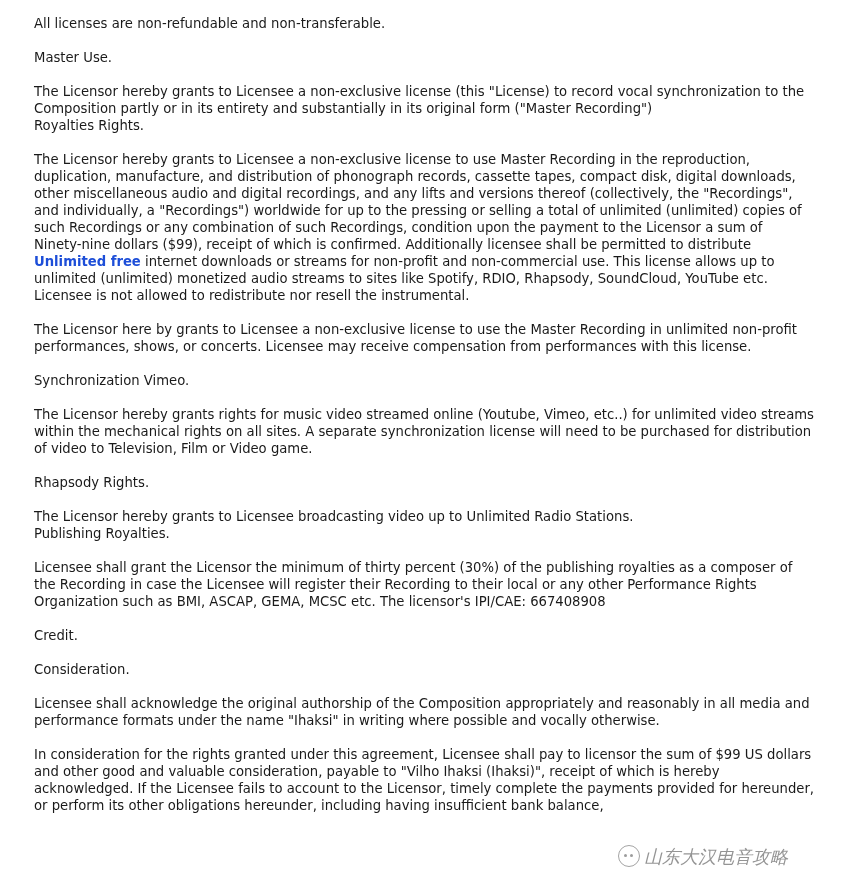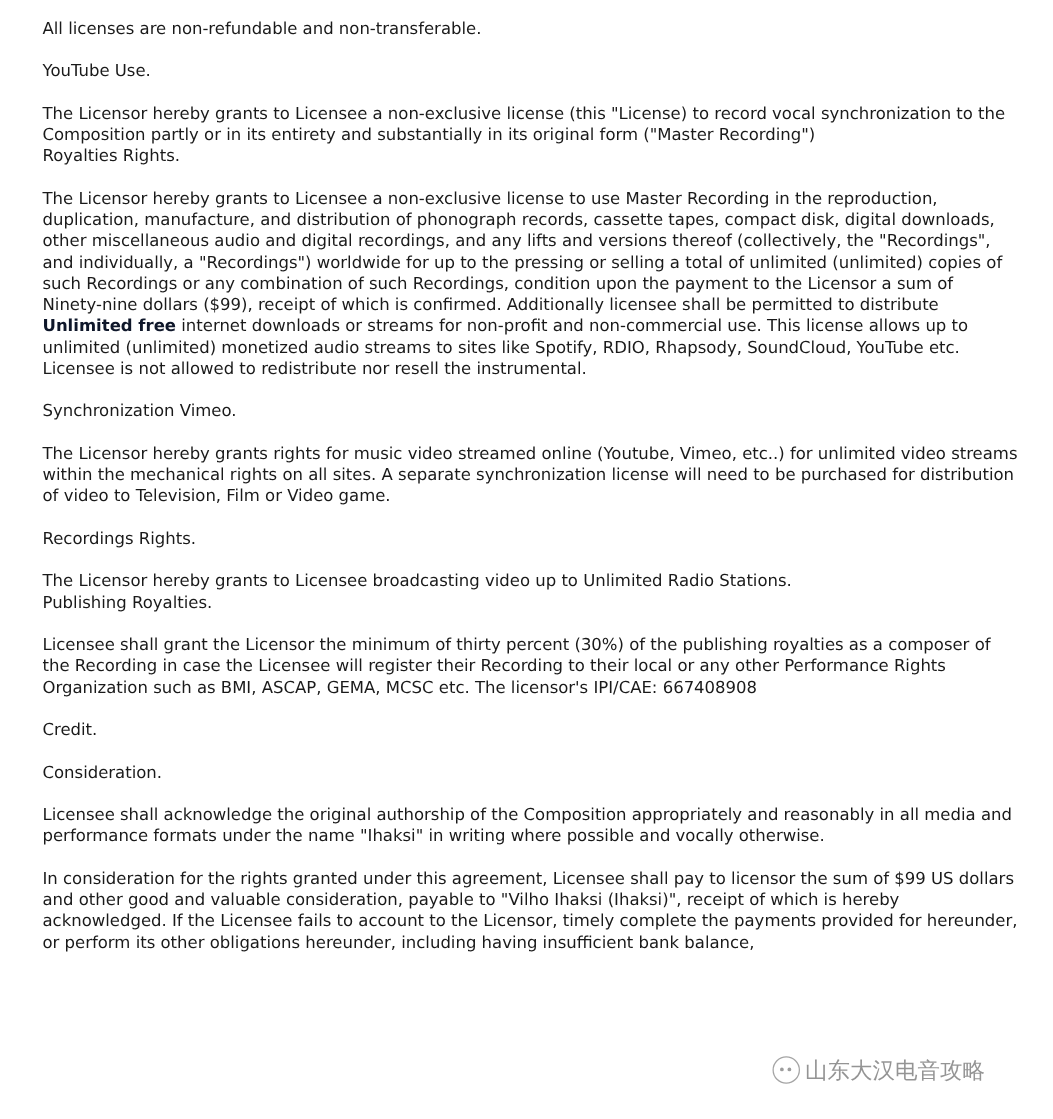--- a/index.html
+++ b/index.html
@@ -4,57 +4,58 @@
 <style>
   html, body { margin: 0; padding: 0; background: #ffffff; }
   body {
     width: 842px; height: 895px; overflow: hidden; position: relative;
     font-family: "DejaVu Sans", sans-serif;
     font-size: 13.2px; line-height: 17px; color: #1a1a1a;
   }
   .doc { position: absolute; left: 34px; top: 15px; width: 780px; }
   .p { margin: 0 0 17px 0; white-space: normal; }
   .p.tight { margin-bottom: 16px; }
-  b { font-weight: bold; color: #0f172a; }
+  b { font-weight: bold; color: #1d4ed8; }
   .watermark {
     position: absolute; left: 618px; top: 845px;
     display: flex; align-items: center; gap: 4px;
     color: rgba(60,60,60,0.55); font-size: 18px; letter-spacing: 0px;
   }
   .wm-icon {
     width: 22px; height: 22px; border: 1.5px solid rgba(90,90,90,0.55);
     border-radius: 50%; position: relative; box-sizing: border-box;
   }
   .wm-icon::before, .wm-icon::after {
     content: ""; position: absolute; top: 8px; width: 3px; height: 3px;
     border-radius: 50%; background: rgba(90,90,90,0.6);
   }
   .wm-icon::before { left: 5px; }
   .wm-icon::after { left: 11px; }
-  .wm-text { font-family: "DejaVu Sans", sans-serif; }
+  .wm-text { font-family: "DejaVu Sans", sans-serif; font-style: italic; }
 </style>
 </head>
 <body>
 
 <div class="doc">
   <p class="p">All licenses are non-refundable and non-transferable.</p>
 
-  <p class="p">YouTube Use.</p>
+  <p class="p">Master Use.</p>
   <p class="p">
     <span>The Licensor hereby grants to Licensee a non-exclusive license (this "License) to record vocal synchronization to the Composition partly or in its entirety and substantially in its original form ("Master Recording")</span><br>
     <span>Royalties Rights.</span>
   </p>
 
   <p class="p"><span>The Licensor hereby grants to Licensee a non-exclusive license to use Master Recording in the reproduction, duplication, manufacture, and distribution of phonograph records, cassette tapes, compact disk, digital downloads, other miscellaneous audio and digital recordings, and any lifts and versions thereof (collectively, the "Recordings", and individually, a "Recordings") worldwide for up to the pressing or selling a total of unlimited (unlimited) copies of such Recordings or any combination of such Recordings, condition upon the payment to the Licensor a sum of Ninety-nine dollars ($99), receipt of which is confirmed. Additionally licensee shall be permitted to distribute </span><b>Unlimited free</b><span> internet downloads or streams for non-profit and non-commercial use. This license allows up to unlimited (unlimited) monetized audio streams to sites like Spotify, RDIO, Rhapsody, SoundCloud, YouTube etc. Licensee is not allowed to redistribute nor resell the instrumental.</span></p>
 
+  <p class="p">The Licensor here by grants to Licensee a non-exclusive license to use the Master Recording in unlimited non-profit performances, shows, or concerts. Licensee may receive compensation from performances with this license.</p>
 
   <p class="p">Synchronization Vimeo.</p>
   <p class="p">The Licensor hereby grants rights for music video streamed online (Youtube, Vimeo, etc..) for unlimited video streams within the mechanical rights on all sites. A separate synchronization license will need to be purchased for distribution of video to Television, Film or Video game.</p>
 
-  <p class="p">Recordings Rights.</p>
+  <p class="p">Rhapsody Rights.</p>
   <p class="p">
     <span>The Licensor hereby grants to Licensee broadcasting video up to Unlimited Radio Stations.</span><br>
     <span>Publishing Royalties.</span>
   </p>
 
   <p class="p">Licensee shall grant the Licensor the minimum of thirty percent (30%) of the publishing royalties as a composer of the Recording in case the Licensee will register their Recording to their local or any other Performance Rights Organization such as BMI, ASCAP, GEMA, MCSC etc. The licensor's IPI/CAE: 667408908</p>
 
   <p class="p">Credit.</p>
   <p class="p">Consideration.</p>
 

